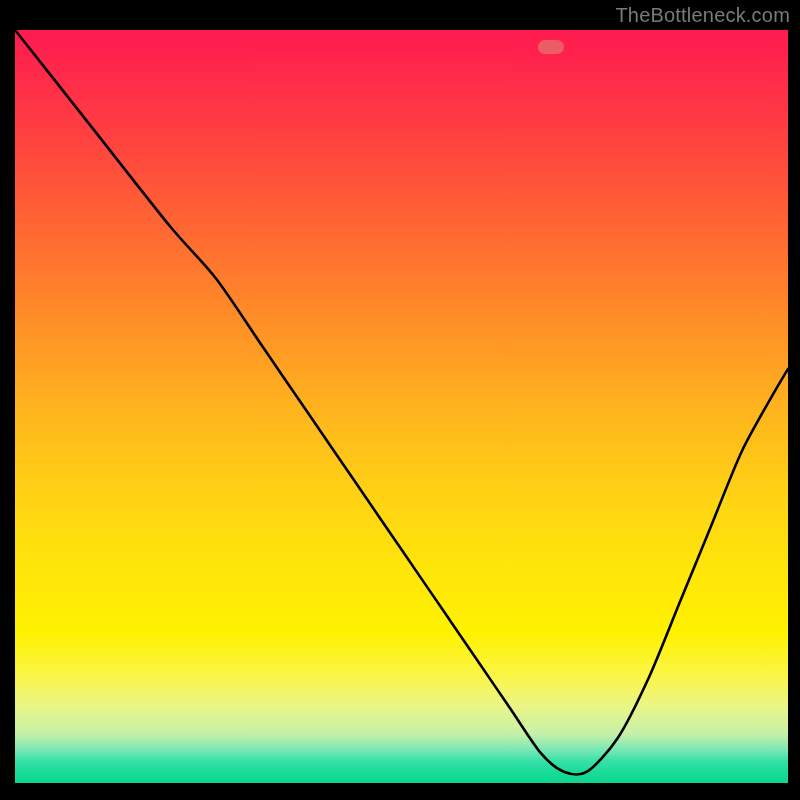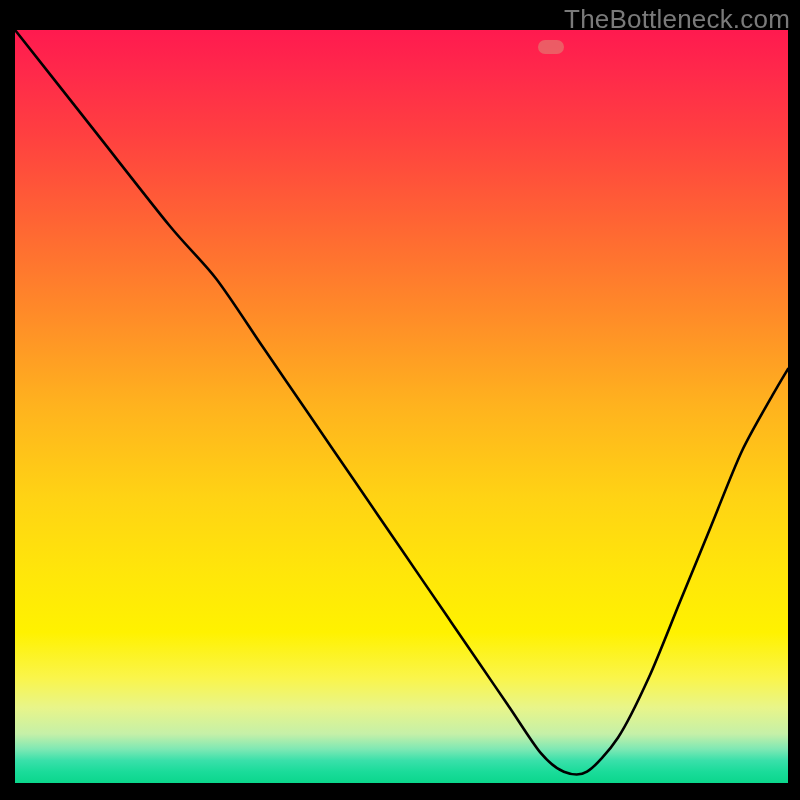--- a/index.html
+++ b/index.html
@@ -9,21 +9,21 @@
     width: 800px;
     height: 800px;
     background: #000;
   }
   .attribution {
     position: absolute;
     top: 4px;
     right: 10px;
     color: #7a7a7a;
     font-family: Arial, Helvetica, sans-serif;
-    font-size: 26px;
+    font-size: 20px;
     font-weight: 500;
     letter-spacing: 0.2px;
   }
   .plot-frame {
     position: absolute;
     left: 15px;
     top: 30px;
     width: 773px;
     height: 753px;
     background: #000;

